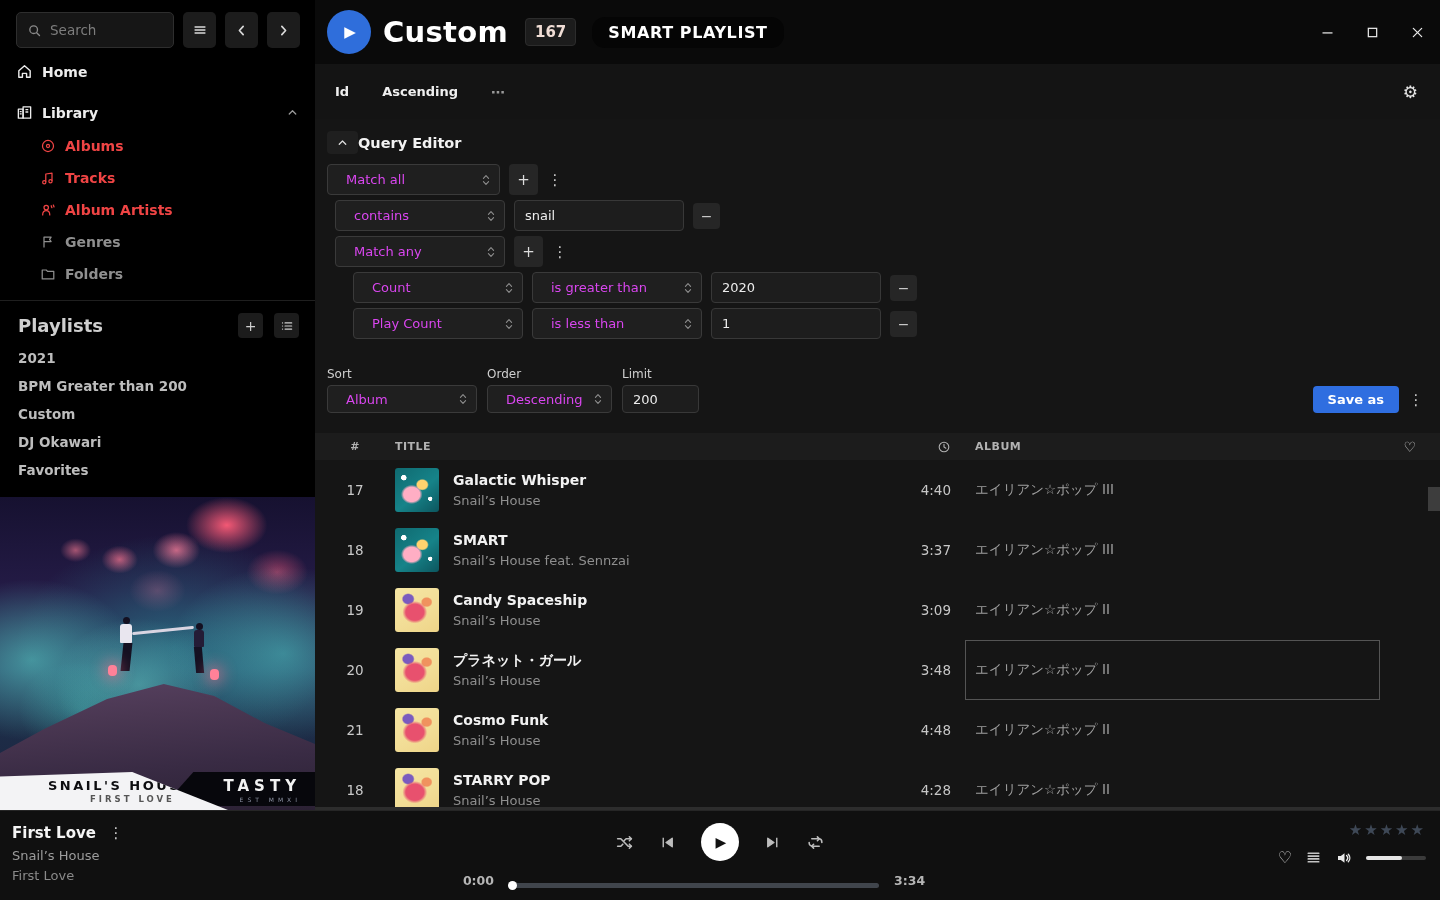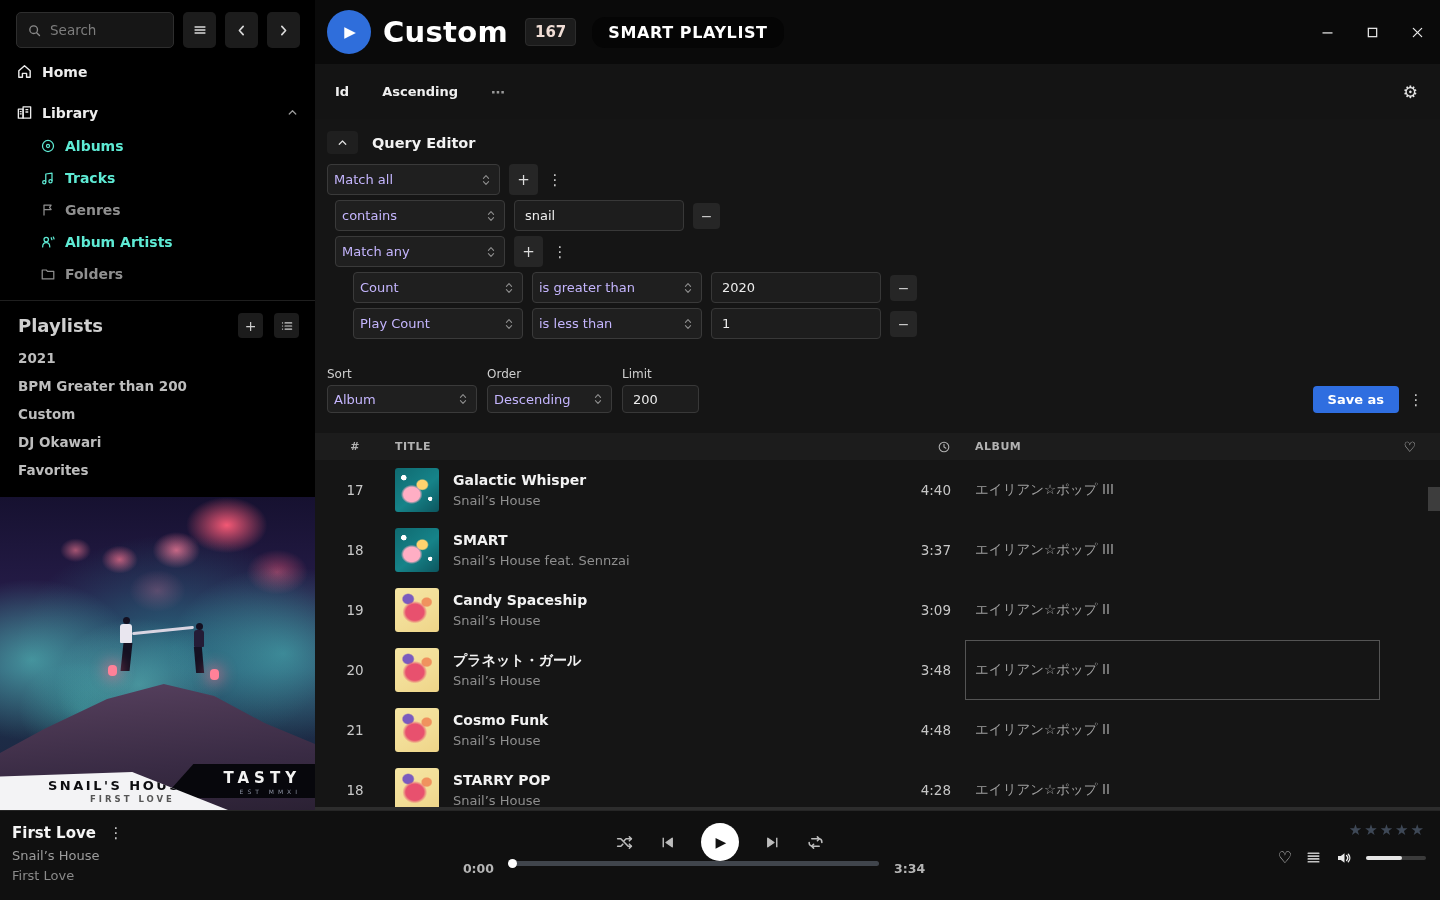--- a/index.html
+++ b/index.html
@@ -15,21 +15,21 @@
     background:#161616; border:1px solid #2e2e2e; border-radius:5px; padding:0 10px; color:#8a8a8a; }
   .search-box input { background:transparent; border:none; outline:none; color:#bbb; font-size:13.5px; width:100px;
     font-family:inherit; }
   .search-box input::placeholder { color:#7d7d7d; }
   .sq-btn { width:33px; height:36px; background:#1c1c1c; border-radius:5px; display:flex;
     align-items:center; justify-content:center; color:#d9d9d9; cursor:pointer; }
   .nav-item { display:flex; align-items:center; gap:9px; padding:9px 16px; font-size:14px;
     font-weight:700; color:#ededed; margin-top:6px; }
   .nav-item .spacer { flex:1; }
   .sub-item { display:flex; align-items:center; gap:9px; padding:8px 16px 8px 40px; font-size:14px; font-weight:700; }
-  .c-bright { color:#5eead4; } .c-dim { color:#8f8f8f; }
+  .c-bright { color:#ef4444; } .c-dim { color:#8f8f8f; }
   .sb-divider { border-top:1px solid #1f1f1f; margin:10px 0 0 0; }
   .pl-head { display:flex; align-items:center; padding:12px 16px 6px 18px; }
   .pl-title { font-size:18px; font-weight:700; color:#cfcfcf; flex:1; }
   .pl-btn { width:25px; height:25px; background:#1c1c1c; border-radius:4px; display:flex; align-items:center;
     justify-content:center; color:#cfcfcf; margin-left:11px; font-size:14px; cursor:pointer; }
   .pl-item { padding:6px 18px; font-size:13.5px; font-weight:600; color:#bdbdbd; }
 
   
   .art { position:absolute; left:0; bottom:0; width:315px; height:313px; overflow:hidden; background:#1c1638; }
   .art-sky { position:absolute; inset:0; background:
@@ -57,21 +57,21 @@
   .fig-l .torso { width:12px; height:19px; background:#e9e6ef; }
   .fig-l .legs { width:9px; height:28px; transform:skewX(-6deg); }
   .fig-r { left:192px; top:126px; width:14px; }
   .fig-r .torso { width:10px; height:17px; background:#241c36; }
   .fig-r .legs { width:8px; height:26px; transform:skewX(5deg); }
   .art-arm { position:absolute; left:132px; top:132px; width:62px; height:3px; background:#d9d5e2;
     transform:rotate(-6deg); border-radius:2px; }
   .lantern { position:absolute; width:9px; height:11px; border-radius:4px; background:#ff8198;
     box-shadow:0 0 14px 5px rgba(255,110,140,.45); }
   .lan-1 { left:108px; top:168px; } .lan-2 { left:210px; top:172px; }
-  .banner-black { position:absolute; right:0; bottom:12px; width:152px; height:34px; background:#07070c;
+  .banner-black { position:absolute; right:0; bottom:4px; width:152px; height:34px; background:#07070c;
     clip-path:polygon(20% 0,100% 0,100% 100%,0 100%); display:flex; flex-direction:column;
     align-items:flex-end; justify-content:center; padding:2px 14px 0 0; }
   .tasty { color:#f2f2f2; font-size:15px; font-weight:700; letter-spacing:5px; }
   .tasty-sub { color:#8d93a3; font-size:6px; letter-spacing:4px; margin-top:1px; }
   .banner-white { position:absolute; left:0; bottom:0; width:228px; height:38px; background:#f3f3f5;
     clip-path:polygon(0 12%,58% 0,100% 100%,0 100%); color:#0d0d10; padding:6px 0 0 48px; }
   .bw-artist { font-size:13px; font-weight:800; letter-spacing:2.5px; }
   .bw-title { font-size:8.5px; font-weight:600; letter-spacing:3px; color:#555; margin:1px 0 0 42px; }
 
   
@@ -87,28 +87,28 @@
     font-size:16px; font-weight:700; letter-spacing:.6px; color:#fff; }
   .win-btns { margin-left:auto; display:flex; gap:30px; align-items:center; color:#e8e8e8; }
   .win-btn { cursor:pointer; display:flex; align-items:center; }
 
   .list-toolbar { height:55px; display:flex; align-items:center; padding:0 22px 0 20px; flex:none; background:#141414; }
   .lt-item { font-size:13px; font-weight:700; color:#f0f0f0; margin-right:33px; }
   .lt-more { color:#9a9a9a; font-size:14px; letter-spacing:1px; }
   .lt-gear { margin-left:auto; color:#e6e6e6; font-size:17px; cursor:pointer; }
 
   .qe { padding:12px 16px 0 12px; flex:none; }
-  .qe-head { display:flex; align-items:center; gap:14px; }
+  .qe-head { display:flex; align-items:center; }
   .qe-collapse { width:31px; height:23px; background:#1f1f1f; border-radius:4px; display:flex;
     align-items:center; justify-content:center; color:#ddd; cursor:pointer; }
   .qe-title { font-size:14.5px; font-weight:600; color:#f2f2f2; }
   .qrow { display:flex; align-items:center; gap:9px; margin-top:5px; }
   .mt10 { margin-top:10px; } .ind1 { margin-left:8px; } .ind2 { margin-left:26px; }
   .sel { position:relative; height:31px; background:#1f1f1f; border:1px solid #3a3a3a; border-radius:4px;
-    display:flex; align-items:center; padding:0 26px 0 6px; font-size:13px; color:#c4b5fd; cursor:pointer; }
+    display:flex; align-items:center; padding:0 26px 0 18px; font-size:13px; color:#d946ef; cursor:pointer; }
   .sel .caret { position:absolute; right:8px; color:#8f8f8f; }
   .w173{width:173px;} .w170{width:170px;}
   .qinput { height:31px; background:#1d1d1d; border:1px solid #383838; border-radius:4px; color:#ececec;
     font-size:13px; padding:0 10px; outline:none; width:170px; font-family:inherit; }
   .ghost-btn { width:29px; height:31px; background:#262626; border-radius:4px; color:#ddd; font-size:15px;
     display:flex; align-items:center; justify-content:center; cursor:pointer; }
   .kebab { color:#c9c9c9; font-size:15px; width:16px; text-align:center; cursor:pointer; }
   .minus-btn { width:27px; height:26px; background:#262626; border-radius:4px; color:#ccc;
     display:flex; align-items:center; justify-content:center; font-size:14px; cursor:pointer; }
 
@@ -158,21 +158,21 @@
   .p-title-row { display:flex; align-items:center; gap:12px; }
   .p-title { font-size:15px; font-weight:700; color:#f5f5f5; }
   .p-artist { font-size:13px; color:#9c9c9c; margin-top:6px; }
   .p-album { font-size:13px; color:#8a8a8a; margin-top:5px; }
   .p-center { position:absolute; left:50%; transform:translateX(-50%); top:12px; width:520px; }
   .p-controls { display:flex; align-items:center; justify-content:center; gap:25px; color:#bdbdbd; }
   .pc-btn { cursor:pointer; display:flex; align-items:center; }
   .play-circle { width:38px; height:38px; border-radius:50%; background:#fff; color:#111; display:flex;
     align-items:center; justify-content:center; cursor:pointer; }
   .play-circle span { font-size:14px; margin-left:2px; }
-  .p-progress { display:flex; align-items:flex-start; gap:15px; }
+  .p-progress { display:flex; align-items:flex-end; gap:15px; margin-top:12px; }
   .p-time { font-size:12.5px; font-weight:600; color:#b5b5b5; width:34px; }
   .t-right { text-align:right; }
   .p-bar { position:relative; width:370px; height:5px; background:#40454c; border-radius:3px; cursor:pointer; }
   .p-knob { position:absolute; left:-1px; top:-2px; width:9px; height:9px; border-radius:50%; background:#fff; }
   .p-right { position:absolute; right:14px; top:10px; text-align:right; }
   .stars { font-size:15px; letter-spacing:2px; color:#3e4856; cursor:pointer; }
   .p-icons { display:flex; align-items:center; gap:13px; margin-top:9px; color:#c4c4c4; }
   .p-heart { font-size:16px; cursor:pointer; }
   .vol-track { position:relative; width:60px; height:4px; background:#3b3b3b; border-radius:2px; cursor:pointer; }
   .vol-fill { position:absolute; left:0; top:0; height:4px; width:60%; background:#e6e6e6; border-radius:2px; }
@@ -255,37 +255,37 @@
     <div class="sub-item c-bright">
       <span>
         <svg width="16" height="16" viewBox="0 0 18 18" fill="none" stroke="currentColor" stroke-width="1.4" stroke-linejoin="round">
               <path d="M6.5 13.5 V4.5 L13.5 3.5 V12.5"></path>
               <circle cx="4.8" cy="13.7" r="1.8"></circle>
               <circle cx="11.8" cy="12.7" r="1.8"></circle>
             </svg>
       </span>
       <span>Tracks</span>
     </div>
-    <div class="sub-item c-dim">
-      <span>
-        <svg width="16" height="16" viewBox="0 0 18 18" fill="none" stroke="currentColor" stroke-width="1.4" stroke-linejoin="round">
-              <path d="M4.5 15.2 V3.5 H12.5 L10.8 6 L12.5 8.5 H4.5"></path>
-            </svg>
-      </span>
-      <span>Genres</span>
-    </div>
     <div class="sub-item c-bright">
       <span>
         <svg width="16" height="16" viewBox="0 0 18 18" fill="none" stroke="currentColor" stroke-width="1.4" stroke-linecap="round">
               <circle cx="7" cy="6.3" r="2.5"></circle>
               <path d="M3 14.5 c0-3.2 2-4.8 4-4.8 s4 1.6 4 4.8"></path>
               <path d="M12.6 4.2 l.8 2.2 M15 3.4 l.8 2.2"></path>
             </svg>
       </span>
       <span>Album Artists</span>
+    </div>
+    <div class="sub-item c-dim">
+      <span>
+        <svg width="16" height="16" viewBox="0 0 18 18" fill="none" stroke="currentColor" stroke-width="1.4" stroke-linejoin="round">
+              <path d="M4.5 15.2 V3.5 H12.5 L10.8 6 L12.5 8.5 H4.5"></path>
+            </svg>
+      </span>
+      <span>Genres</span>
     </div>
     <div class="sub-item c-dim">
       <span>
         <svg width="16" height="16" viewBox="0 0 18 18" fill="none" stroke="currentColor" stroke-width="1.4" stroke-linejoin="round">
               <path d="M2.5 14.5 V4.5 H7 L8.5 6 H15.5 V14.5 Z"></path>
             </svg>
       </span>
       <span>Folders</span>
     </div>
 

